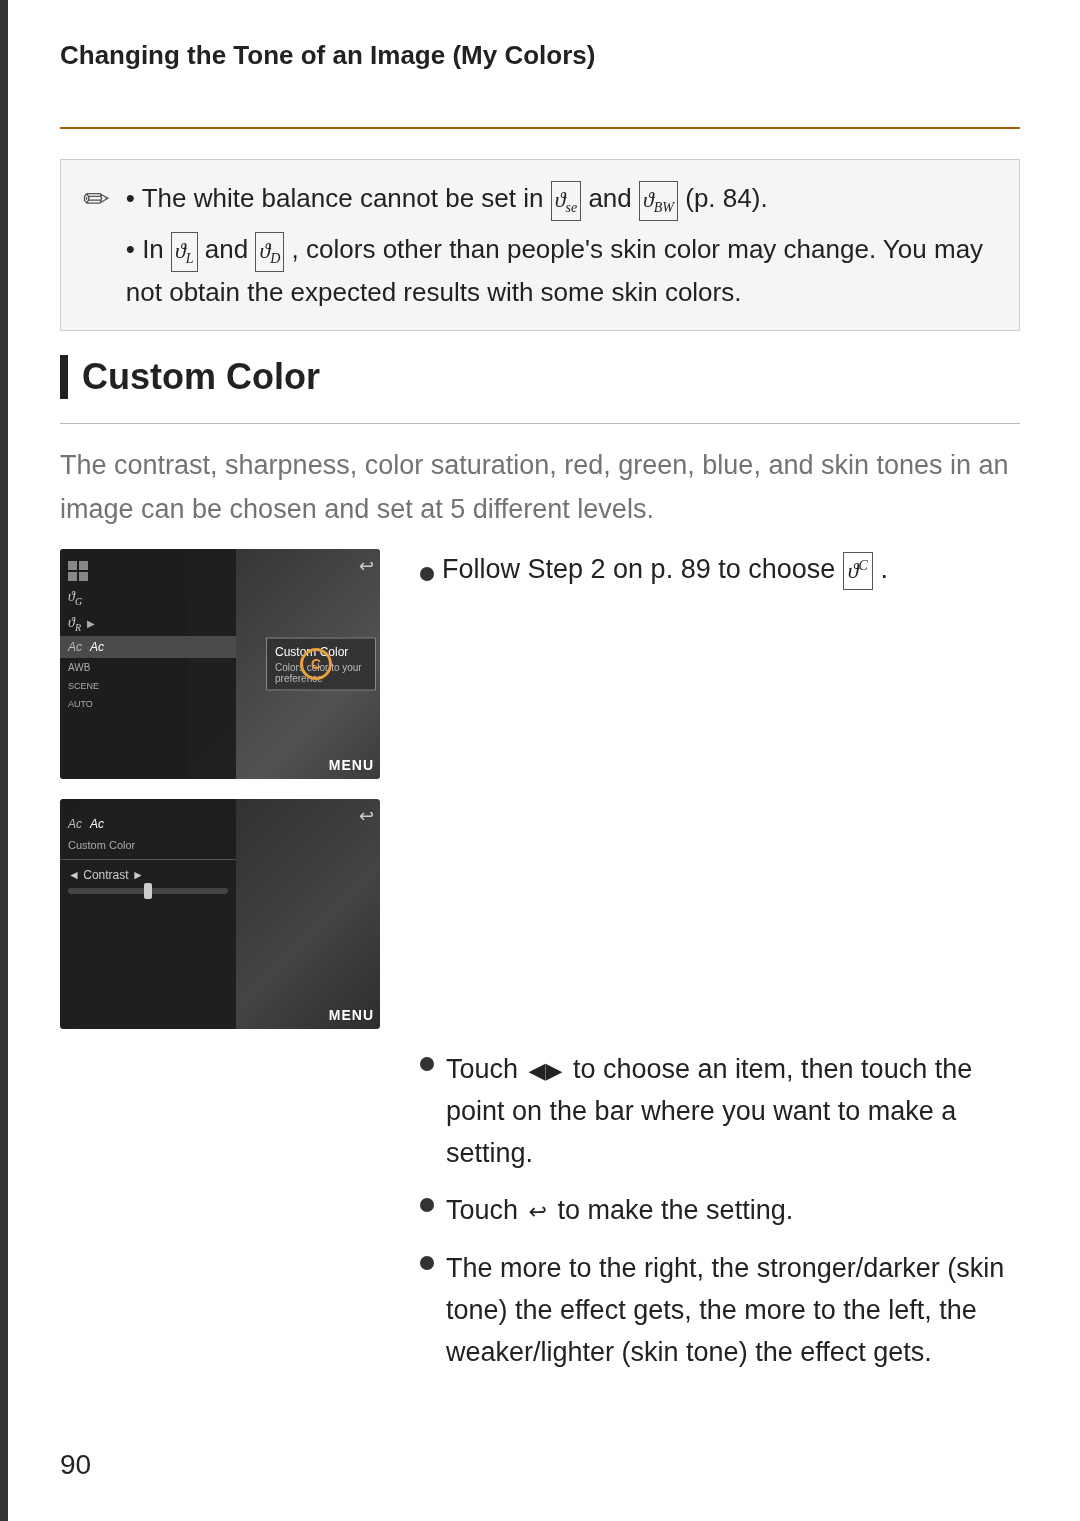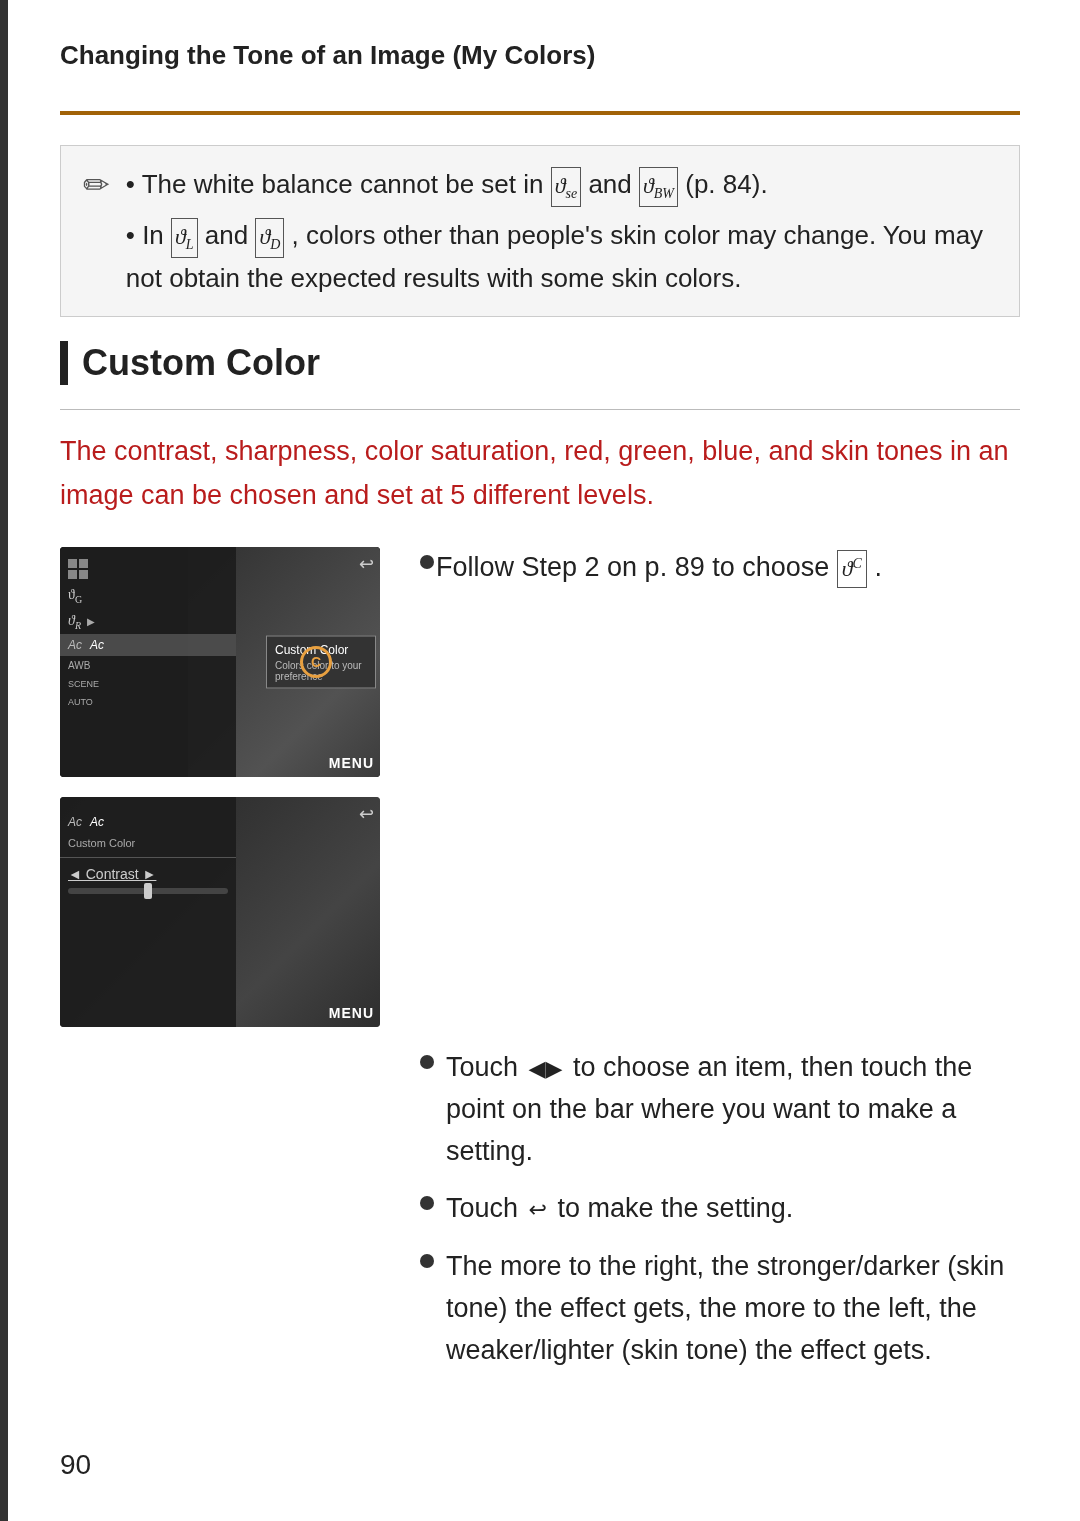--- a/index.html
+++ b/index.html
@@ -22,22 +22,22 @@
       content: '';
       position: absolute;
       left: 0;
       top: 0;
       bottom: 0;
       width: 8px;
       background: #333;
     }
 
     .header-section {
-      border-bottom: 4px solid #a16207;
-      padding-bottom: 20px;
+      border-bottom: 2px solid #a16207;
+      padding-bottom: 36px;
       margin-bottom: 30px;
     }
 
     .page-title {
       font-size: 26px;
       font-weight: bold;
       color: #222;
       margin-bottom: 20px;
     }
 
@@ -89,22 +89,22 @@
 
     .section-heading-text {
       font-size: 36px;
       font-weight: bold;
       color: #222;
     }
 
     .section-description {
       font-size: 27px;
       line-height: 1.6;
-      color: #b91c1c;
-      margin-bottom: 30px;
+      color: #737373;
+      margin-bottom: 18px;
       border-top: 1px solid #bbb;
       padding-top: 20px;
     }
 
     
     .content-area {
       display: flex;
       gap: 40px;
       margin-bottom: 40px;
     }
@@ -256,22 +256,22 @@
       flex-direction: column;
       justify-content: flex-start;
     }
 
     .instruction-block {
       margin-bottom: 30px;
     }
 
     .instruction-item {
       display: flex;
-      align-items: flex-start;
-      gap: 2px;
+      align-items: center;
+      gap: 8px;
       margin-bottom: 14px;
       font-size: 27px;
       line-height: 1.55;
     }
 
     .bullet-dot {
       width: 14px;
       height: 14px;
       background: #333;
       border-radius: 50%;
@@ -384,21 +384,21 @@
 
           <div class="ss-menu-item">
             <div style="width:20px;height:20px;display:grid;grid-template-columns:1fr 1fr;gap:2px;flex-shrink:0;">
               <div style="background:#888;"></div>
                 <div style="background:#888;"></div>
               <div style="background:#888;"></div>
                 <div style="background:#888;"></div>
             </div>
           </div>
           <div class="ss-menu-item">
-            <span style="font-size:14px;font-family:serif;">ϑ<sub style="font-size:10px;">G</sub></span>
+            <span style="font-size:14px;font-style:italic;font-family:serif;">ϑ<sub style="font-size:10px;">G</sub></span>
           </div>
           <div class="ss-menu-item">
             <span style="font-size:14px;font-style:italic;font-family:serif;">ϑ<sub style="font-size:10px;">R</sub></span>
             <span style="font-size:10px;color:#aaa;">▶</span>
           </div>
           <div class="ss-menu-item highlight">
             <span style="font-size:12px;font-style:italic;color:#bbb;margin-right:2px;">Ac</span>
             <span style="font-size:12px;font-style:italic;color:#fff;">Ac</span>
           </div>
           <div class="ss-menu-item">
@@ -429,21 +429,21 @@
 
         <div class="ss-menu-panel-2">
           <div class="ss-menu-item" style="padding-top:10px;">
             <span style="font-size:12px;font-style:italic;color:#bbb;margin-right:2px;">Ac</span>
             <span style="font-size:12px;font-style:italic;color:#fff;">Ac</span>
           </div>
           <div style="padding:4px 8px;font-size:11px;color:#aaa;">Custom Color</div>
           <div style="height:1px;background:#555;margin:4px 0;"></div>
 
           <div class="ss-contrast-bar">
-            <span style="font-size:14px;color:#ccc;text-decoration:underline;">◄ Contrast ►</span>
+            <span style="font-size:12px;color:#ccc;">◄ Contrast ►</span>
           </div>
           <div style="padding:2px 8px;">
             <div style="height:6px;background:#444;position:relative;border-radius:3px;">
               <div style="position:absolute;left:50%;top:-5px;width:8px;height:16px;background:#ccc;transform:translateX(-50%);border-radius:2px;"></div>
             </div>
           </div>
         </div>
 
         <div class="ss-menu-icon">MENU</div>
       </div>

